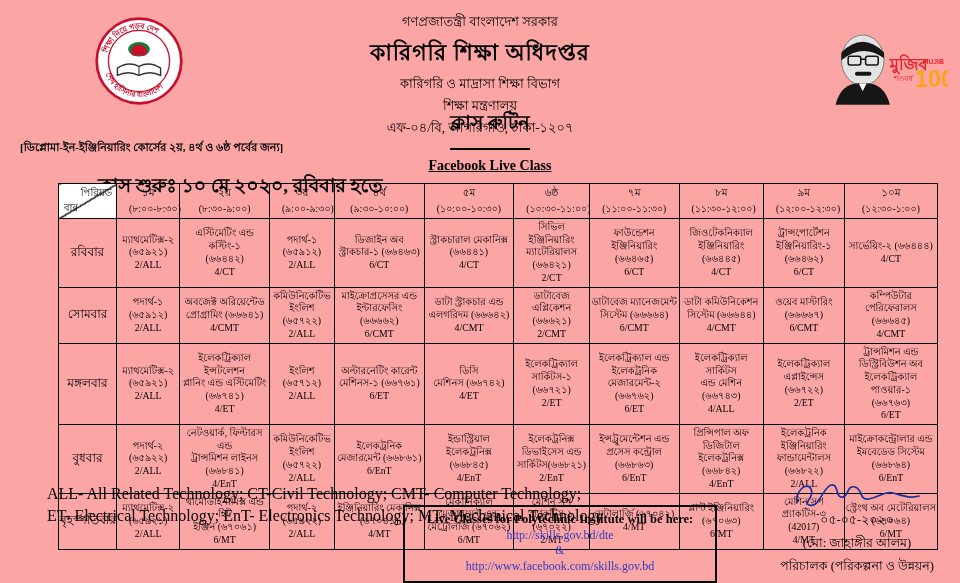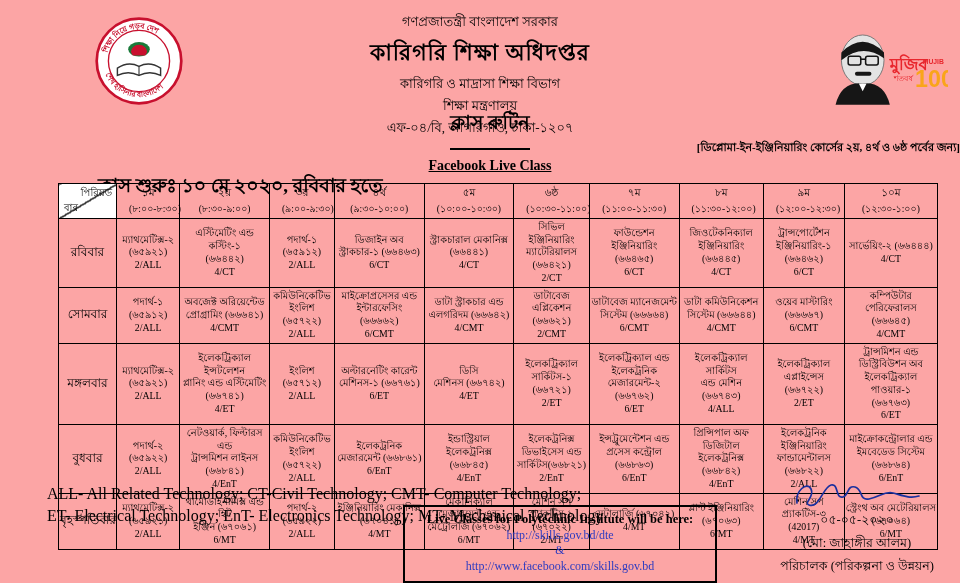--- a/index.html
+++ b/index.html
@@ -15,21 +15,21 @@
   .lh-line3 { font-size:13px; margin-top:2px; }
   .lh-line4 { font-size:13px; margin-top:1px; }
   .lh-line5 { font-size:13px; margin-top:1px; }
   .logo-left { position:absolute; left:94px; top:16px; width:90px; height:90px; }
   .logo-right { position:absolute; left:822px; top:26px; width:126px; height:80px; }
   
   .routine-title { position:absolute; top:108px; left:20px; width:940px; text-align:center;
     font-size:19px; font-weight:bold; }
   .routine-title span { border-bottom:2px solid #000; padding-bottom:15px; }
   .class-start { position:absolute; top:131px; left:98px; font-size:19px; font-weight:bold;margin-top:40px; }
-  .course-note { position:absolute; top:139px; left:20px; width:940px; text-align:right;
+  .course-note { position:absolute; top:139px; left:20px; width:940px; text-align:left;
     font-size:11px; font-weight:bold; }
   .platform { position:absolute; top:158px; left:20px; width:940px; text-align:center;
     font-size:14px; font-weight:bold; text-decoration:underline; }
   
   table.routine { position:absolute; left:58px; top:183px; width:880px;
     border-collapse:collapse; table-layout:fixed; }
   table.routine th, table.routine td { border:1px solid #000; text-align:center; vertical-align:middle; }
   th.corner { position:relative; height:33px; padding:0;
     background:linear-gradient(to bottom right,#fff calc(50% - .7px),#000 calc(50% - .7px),#000 calc(50% + .7px),#fff calc(50% + .7px)); }
   .corner-top { position:absolute; top:1px; right:4px; font-size:10px; font-weight:normal;margin-left:24px; }

